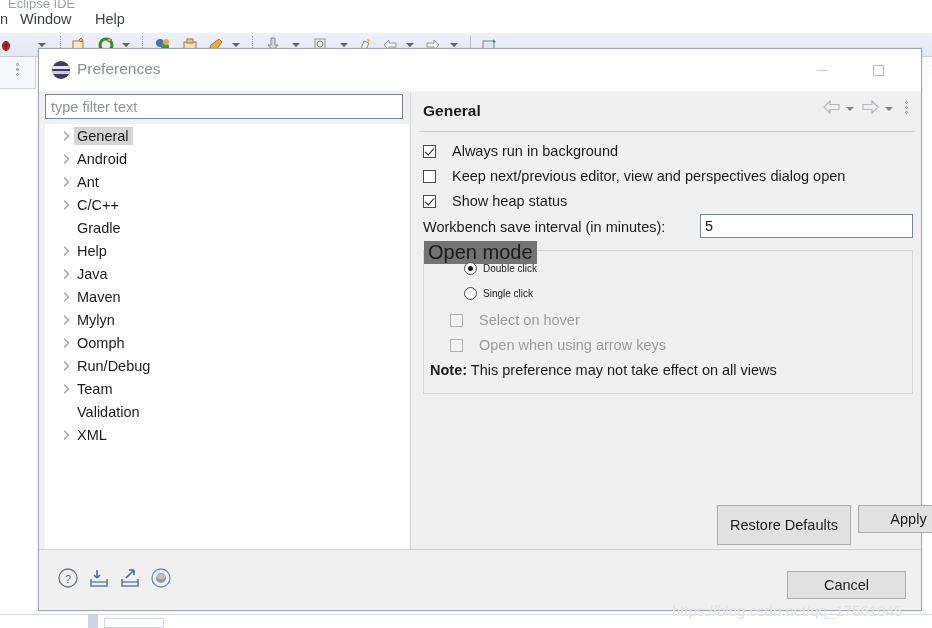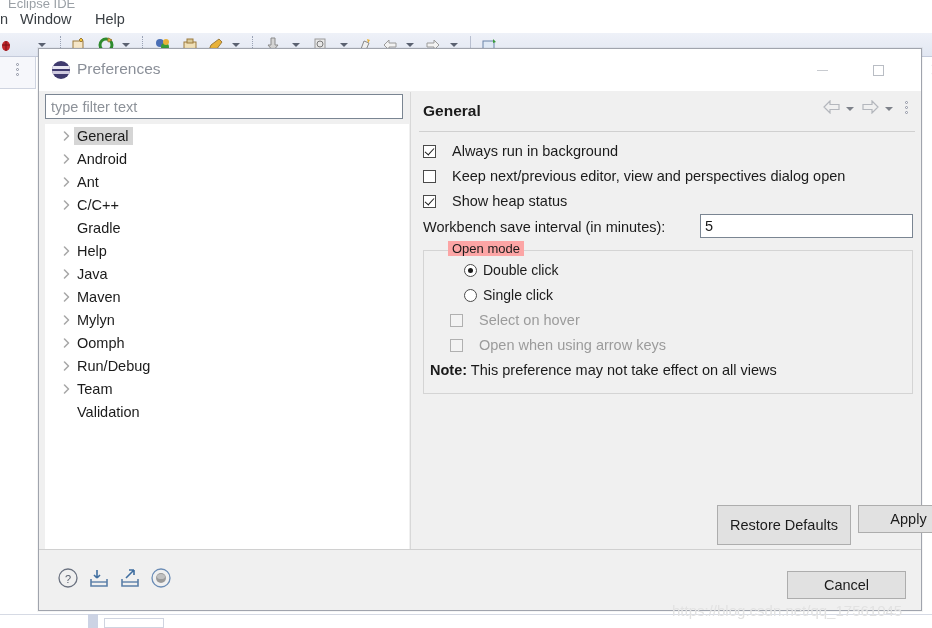--- a/index.html
+++ b/index.html
@@ -182,24 +182,24 @@
     border: 1px solid #7a8592; background: #ffffff; padding: 0 4px;
     font-family: "Liberation Sans", sans-serif; font-size: 14.5px; color: #1b1b1b; outline: none;
   }
 
   
   #open-mode-group {
     position: absolute; left: 4px; top: 158px; width: 490px; height: 144px;
     border: 1px solid #d4d4d4;
   }
   #open-mode-legend {
-    position: absolute; left: 24px; top: -10px; background: #fca5a5;
-    padding: 0 4px; font-size: 13px; color: #1b1b1b;
-  }
-  .rb-row { position: absolute; display: flex; align-items: center; font-size: 14px; color: #1b1b1b; padding-left: 34px; }
+    position: absolute; left: 0; top: -10px; background: #737373;
+    padding: 0 4px; font-size: 20px; color: #1b1b1b;
+  }
+  .rb-row { position: absolute; display: flex; align-items: center; font-size: 10px; color: #1b1b1b; padding-left: 34px; }
   .rbox {
     width: 13px; height: 13px; border: 1px solid #4a4a4a; border-radius: 50%;
     background: #ffffff; margin-right: 6px; position: relative; flex: 0 0 13px;
   }
   .rbox.checked:after {
     content: ""; position: absolute; left: 3px; top: 3px;
     width: 5px; height: 5px; border-radius: 50%; background: #1b1b1b;
   }
   #rb-double { left: 6px; top: 11px; }
   #rb-single { left: 6px; top: 36px; }
@@ -467,20 +467,28 @@
           <span class="tree-arrow">
             <svg width="7" height="10" viewBox="0 0 7 10">
               <path d="M1.5 1L5.5 5L1.5 9" fill="none" stroke="#a6a6a6" stroke-width="1.5" stroke-linecap="round" stroke-linejoin="round"></path>
             </svg>
           </span>
           <span class="tree-label">Team</span>
         </div>
         <div class="tree-item">
           <span class="tree-arrow"></span>
           <span class="tree-label">Validation</span>
+        </div>
+        <div class="tree-item">
+          <span class="tree-arrow">
+            <svg width="7" height="10" viewBox="0 0 7 10">
+              <path d="M1.5 1L5.5 5L1.5 9" fill="none" stroke="#a6a6a6" stroke-width="1.5" stroke-linecap="round" stroke-linejoin="round"></path>
+            </svg>
+          </span>
+          <span class="tree-label">XML</span>
         </div>
       </div>
   </div>
 
   <div id="pane-divider"></div>
 
   <div id="right-panel">
     <div id="panel-title">General</div>
 
     <div class="nav-area nav-arrow" id="nav-back">

